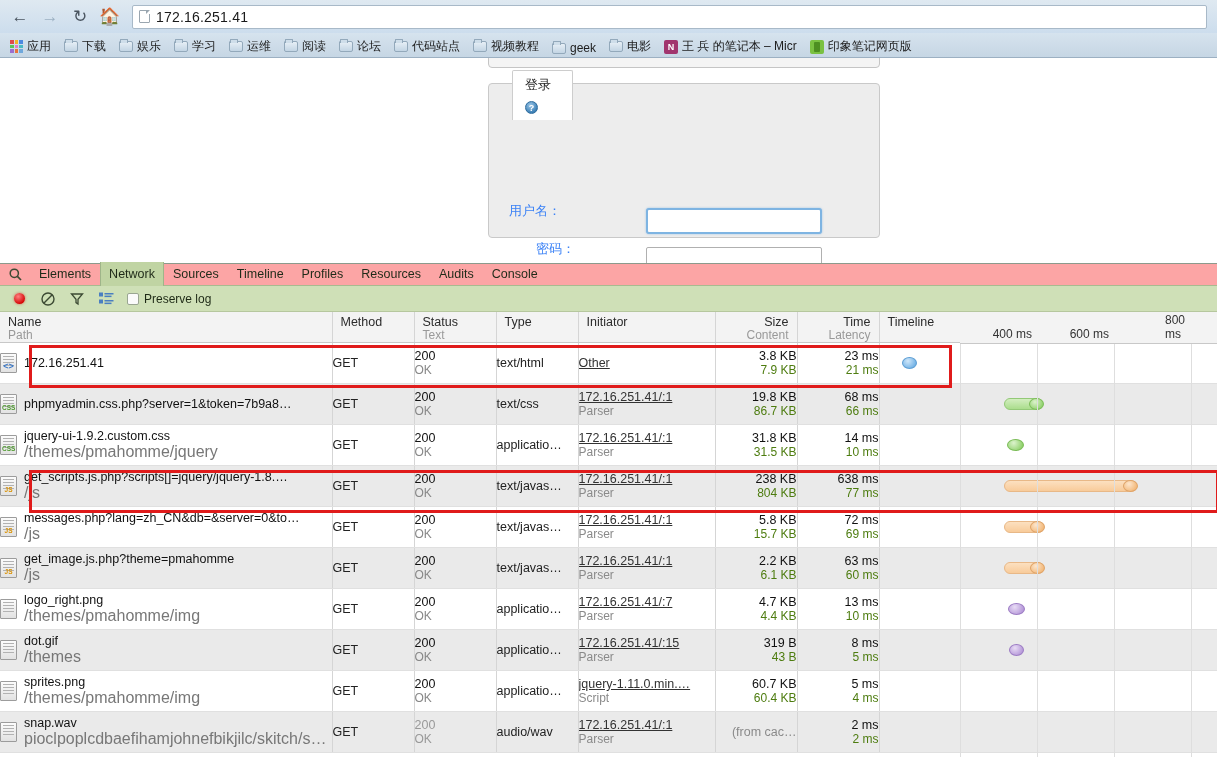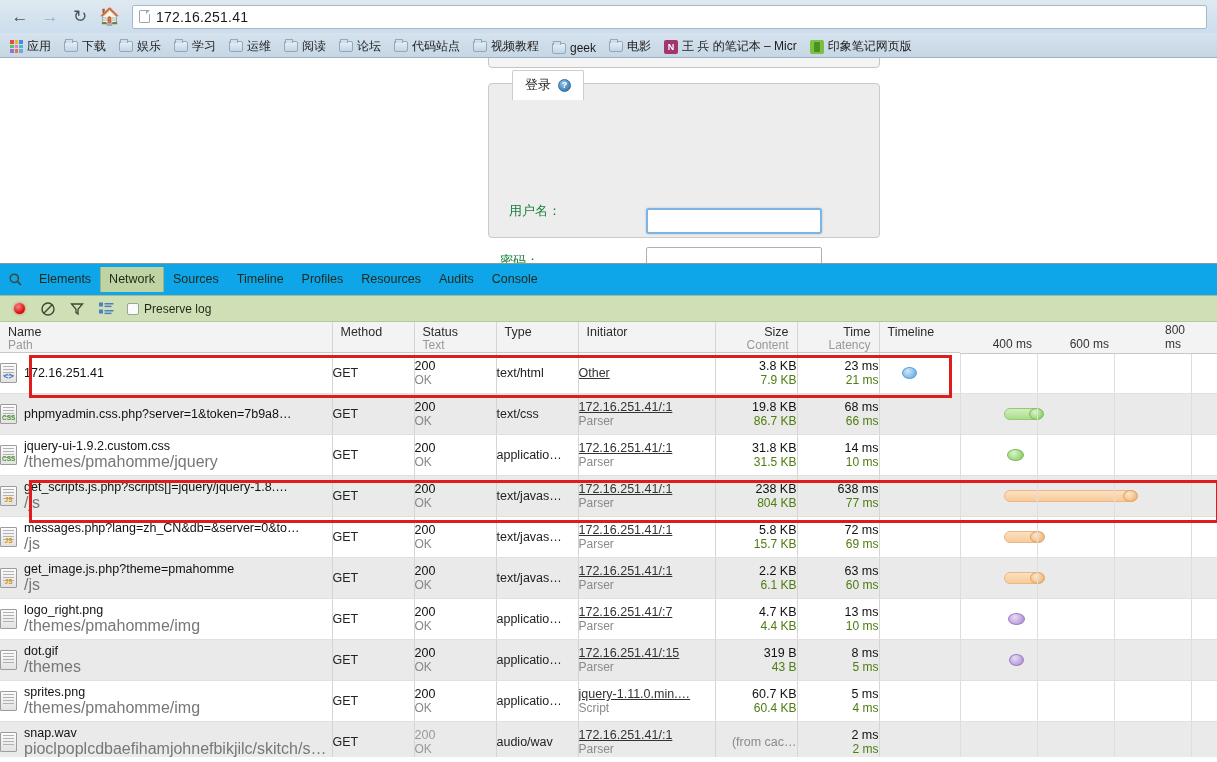--- a/index.html
+++ b/index.html
@@ -90,53 +90,53 @@
     position: absolute; left: 488px; top: -40px; width: 392px; height: 50px;
     background: #f4f4f4; border: 1px solid #c5c5c5; border-radius: 4px;
   }
   #login-fieldset {
     position: absolute; left: 488px; top: 25px; width: 392px; height: 155px;
     background: #ededed; border: 1px solid #c9c9c9; border-radius: 4px;
   }
   #login-legend {
     position: absolute; left: 512px; top: 12px;
     background: #fff; border: 1px solid #cdcdcd; border-bottom: none;
-    padding: 5px 12px 6px 12px; font-size: 13px; color: #222;
-    display: flex; align-items: center; gap: 7px; border-radius: 2px 2px 0 0;
+    padding: 5px 21px 6px 12px; font-size: 13px; color: #222;
+    display: flex; gap: 7px; border-radius: 2px 2px 0 0; flex-direction: column;
   }
   .help-icon {
     width: 13px; height: 13px; border-radius: 50%;
     background: radial-gradient(circle at 40% 32%, #9cc7e8, #3b7fb5 72%);
     color: #fff; font-size: 9px; font-weight: bold;
     display: flex; align-items: center; justify-content: center;
     border: 1px solid #2f6d9e;
   }
   .form-label {
-    position: absolute; font-size: 13px; color: #15803d;
+    position: absolute; font-size: 13px; color: #3b82f6;
   }
   #label-user { left: 509px; top: 144px; }
-  #label-pass { left: 500px; top: 182px; margin-top: 12px; }
+  #label-pass { left: 536px; top: 182px; }
   .form-input {
     position: absolute; left: 646px; width: 176px; height: 26px;
     background: #fff; border: 1px solid #b0b0b0; border-radius: 2px;
   }
   #input-username {
     top: 150px; border: 2px solid #7eb4e2; border-radius: 3px;
     box-shadow: 0 0 2px rgba(126,180,226,.8);
   }
   #input-password { top: 189px; }
 
   
   #devtools {
     position: relative; width: 1217px; height: 494px;
     background: #fff; border-top: 1px solid #8c9a8c;
     display: flex; flex-direction: column;
   }
   #dt-tabs {
-    height: 32px; background: #0ea5e9;
+    height: 22px; background: #fca5a5;
     display: flex; align-items: center; flex: none;
     border-bottom: 1px solid #a8bb90;
   }
   #dt-search-icon {
     width: 30px; display: flex; align-items: center; justify-content: center;
     color: #3d4a33;
   }
   .dt-tab {
     padding: 0 9px; height: 25px; line-height: 25px;
     font-size: 12.5px; color: #1f2a18; white-space: nowrap;

